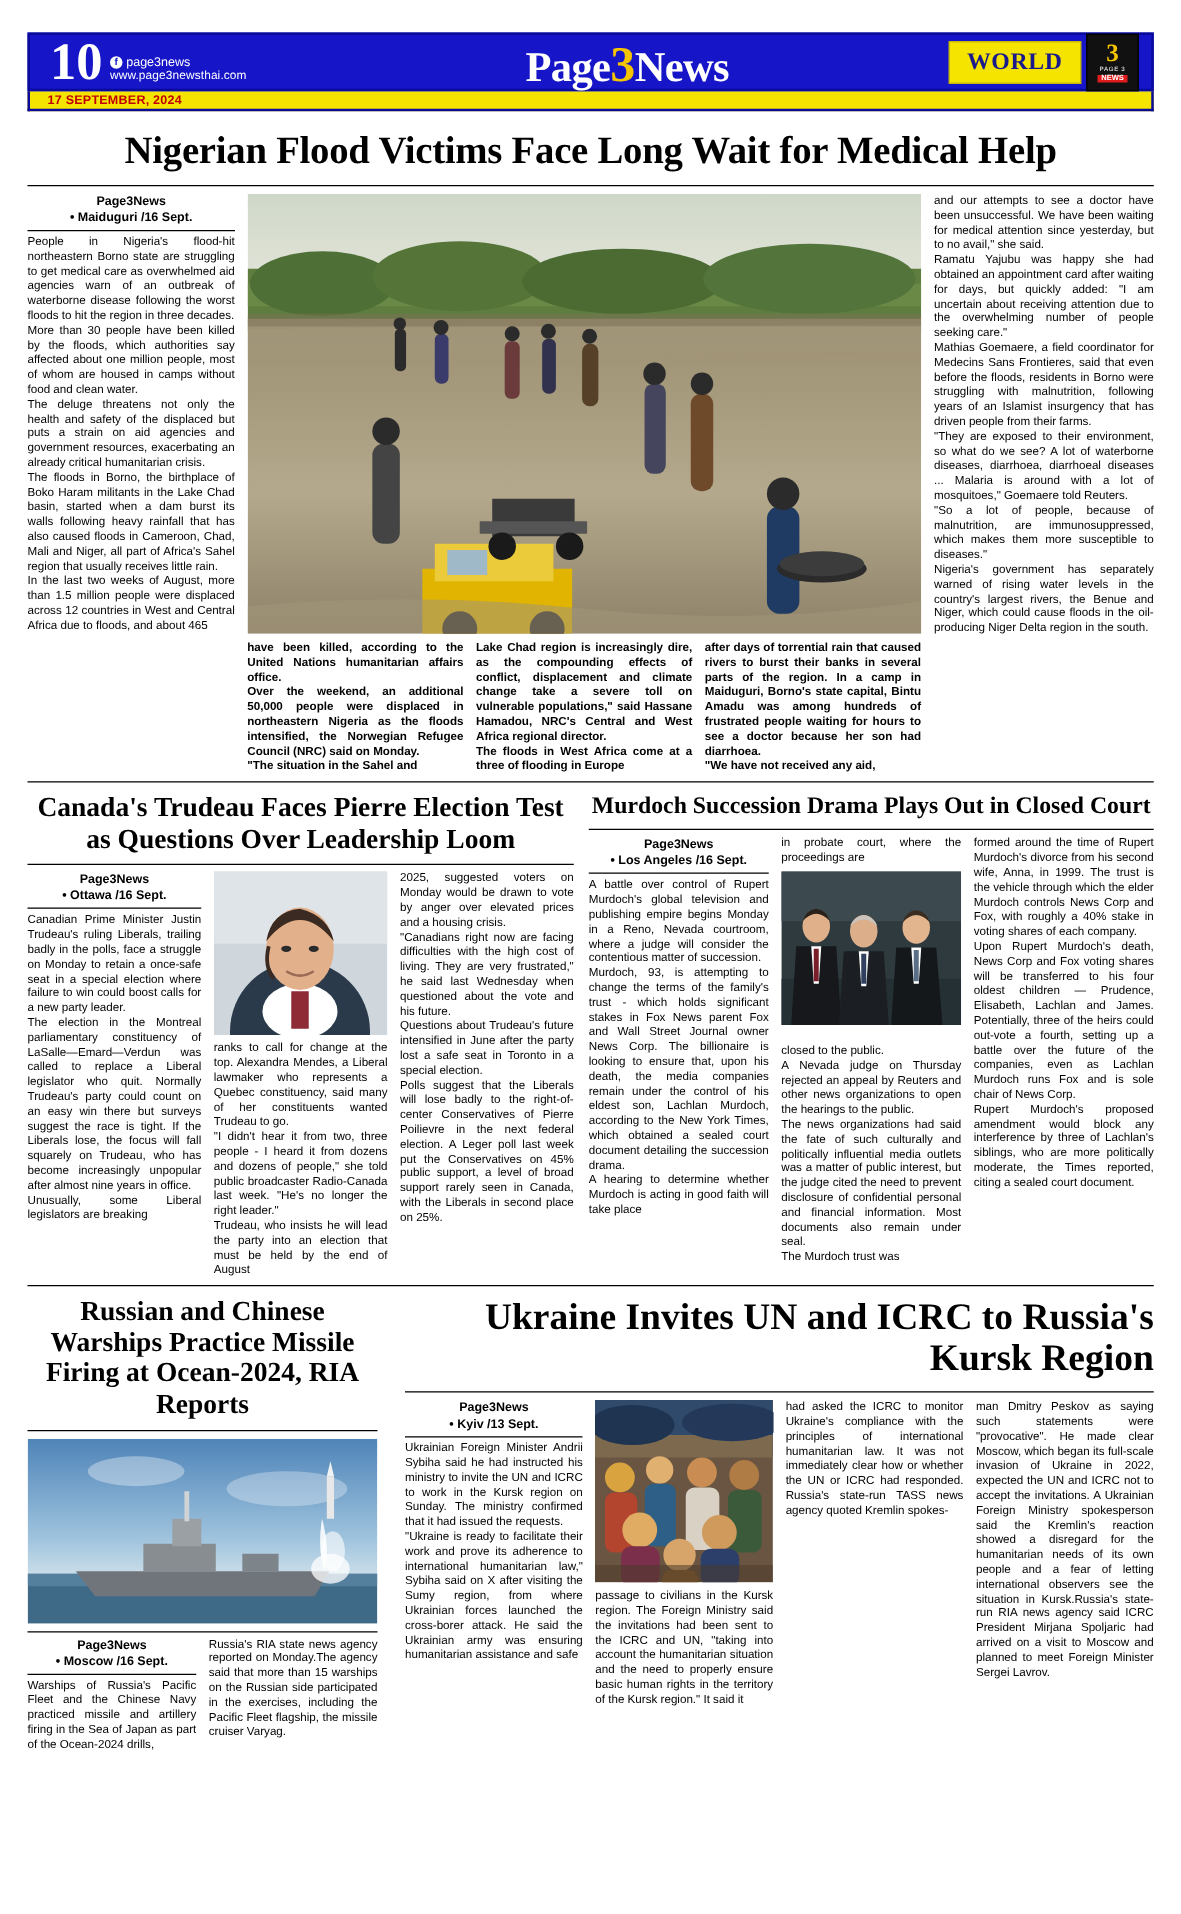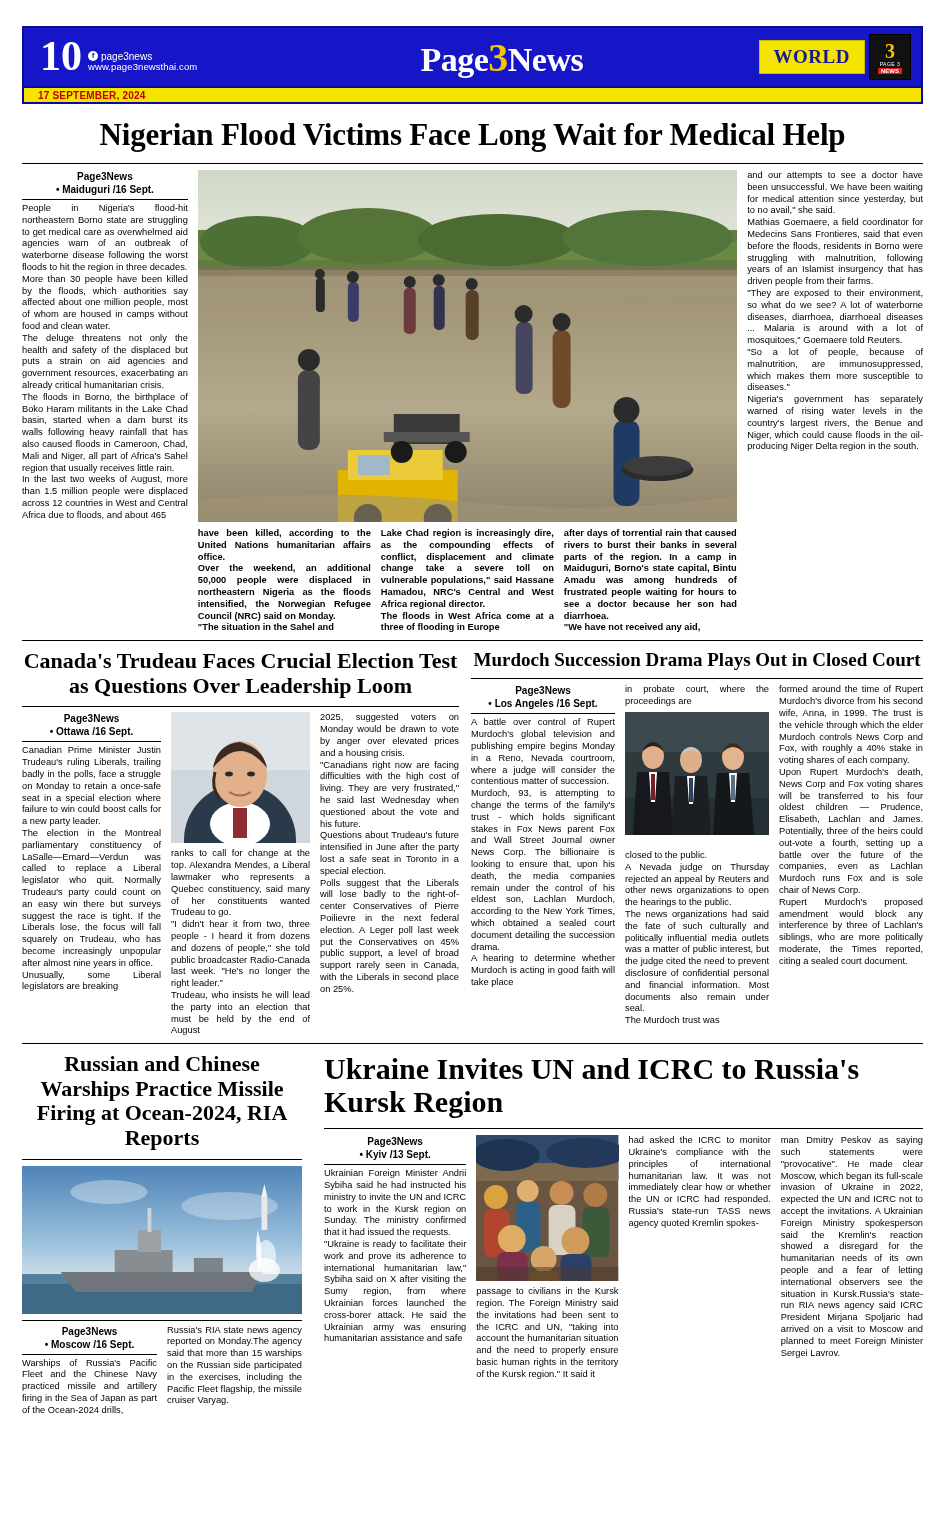--- a/index.html
+++ b/index.html
@@ -15,25 +15,24 @@
     position: relative;
     width: 945px;
     height: 1531px;
     padding: 26px 22px 10px 22px;
     background: #fff;
   }
 
   
   .masthead {
     position: relative;
-    height: 62px;
+    height: 47px;
     background: #1616c8;
     border: 2px solid #0a0a9b;
     display: flex;
-    align-items: center;
     padding: 0 6px;
   }
   .mh-left {
     display: flex;
     align-items: flex-end;
     gap: 6px;
     padding-left: 10px;
     min-width: 215px;
   }
   .mh-pagenum {
@@ -153,21 +152,21 @@
   .threecol { display: flex; gap: 10px; }
 
   
   .bottom { display: flex; gap: 22px; margin-top: 8px; }
   .bl { width: 290px; }
   .br { width: 599px; }
   .br-head {
     font-family: "Liberation Serif", serif;
     font-weight: bold;
     font-size: 30px;
-    text-align: left;
+    text-align: right;
     line-height: 1.1;
   }
 </style>
 </head>
 <body>
 
 <div class="page">
 
   <div class="masthead">
     <div class="mh-left">
@@ -291,33 +290,34 @@
         </div>
         <div class="c">
           <p class="body">after days of torrential rain that caused rivers to burst their banks in several parts of the region. In a camp in Maiduguri, Borno's state capital, Bintu Amadu was among hundreds of frustrated people waiting for hours to see a doctor because her son had diarrhoea.</p>
           <p class="body">"We have not received any aid,</p>
         </div>
       </div>
     </div>
 
     <div class="ts-col4 col">
       <p class="body">and our attempts to see a doctor have been unsuccessful. We have been waiting for medical attention since yesterday, but to no avail," she said.</p>
+      <p class="body">Ramatu Yajubu was happy she had obtained an appointment card after waiting for days, but quickly added: "I am uncertain about receiving attention due to the overwhelming number of people seeking care."</p>
       <p class="body">Mathias Goemaere, a field coordinator for Medecins Sans Frontieres, said that even before the floods, residents in Borno were struggling with malnutrition, following years of an Islamist insurgency that has driven people from their farms.</p>
       <p class="body">"They are exposed to their environment, so what do we see? A lot of waterborne diseases, diarrhoea, diarrhoeal diseases ... Malaria is around with a lot of mosquitoes," Goemaere told Reuters.</p>
       <p class="body">"So a lot of people, because of malnutrition, are immunosuppressed, which makes them more susceptible to diseases."</p>
       <p class="body">Nigeria's government has separately warned of rising water levels in the country's largest rivers, the Benue and Niger, which could cause floods in the oil-producing Niger Delta region in the south.</p>
     </div>
   </div>
 
   <div class="rule" style="margin-top:6px"></div>
 
   <div class="mid">
 
     <div class="mid-left">
-      <div class="sec-head">Canada's Trudeau Faces Crucial Election Test as Questions Over Leadership Loom</div>
+      <div class="sec-head">Canada's Trudeau Faces Pierre Election Test as Questions Over Leadership Loom</div>
       <div class="rule-thin" style="margin:8px 0 5px"></div>
       <div class="threecol">
         <div style="width:139px">
           <div class="byline">Page3News</div>
           <div class="byline b2">• Ottawa /16 Sept.</div>
           <div class="sep"></div>
           <p class="body">Canadian Prime Minister Justin Trudeau's ruling Liberals, trailing badly in the polls, face a struggle on Monday to retain a once-safe seat in a special election where failure to win could boost calls for a new party leader.</p>
           <p class="body">The election in the Montreal parliamentary constituency of LaSalle—Emard—Verdun was called to replace a Liberal legislator who quit. Normally Trudeau's party could count on an easy win there but surveys suggest the race is tight. If the Liberals lose, the focus will fall squarely on Trudeau, who has become increasingly unpopular after almost nine years in office.</p>
           <p class="body">Unusually, some Liberal legislators are breaking</p>
         </div>

